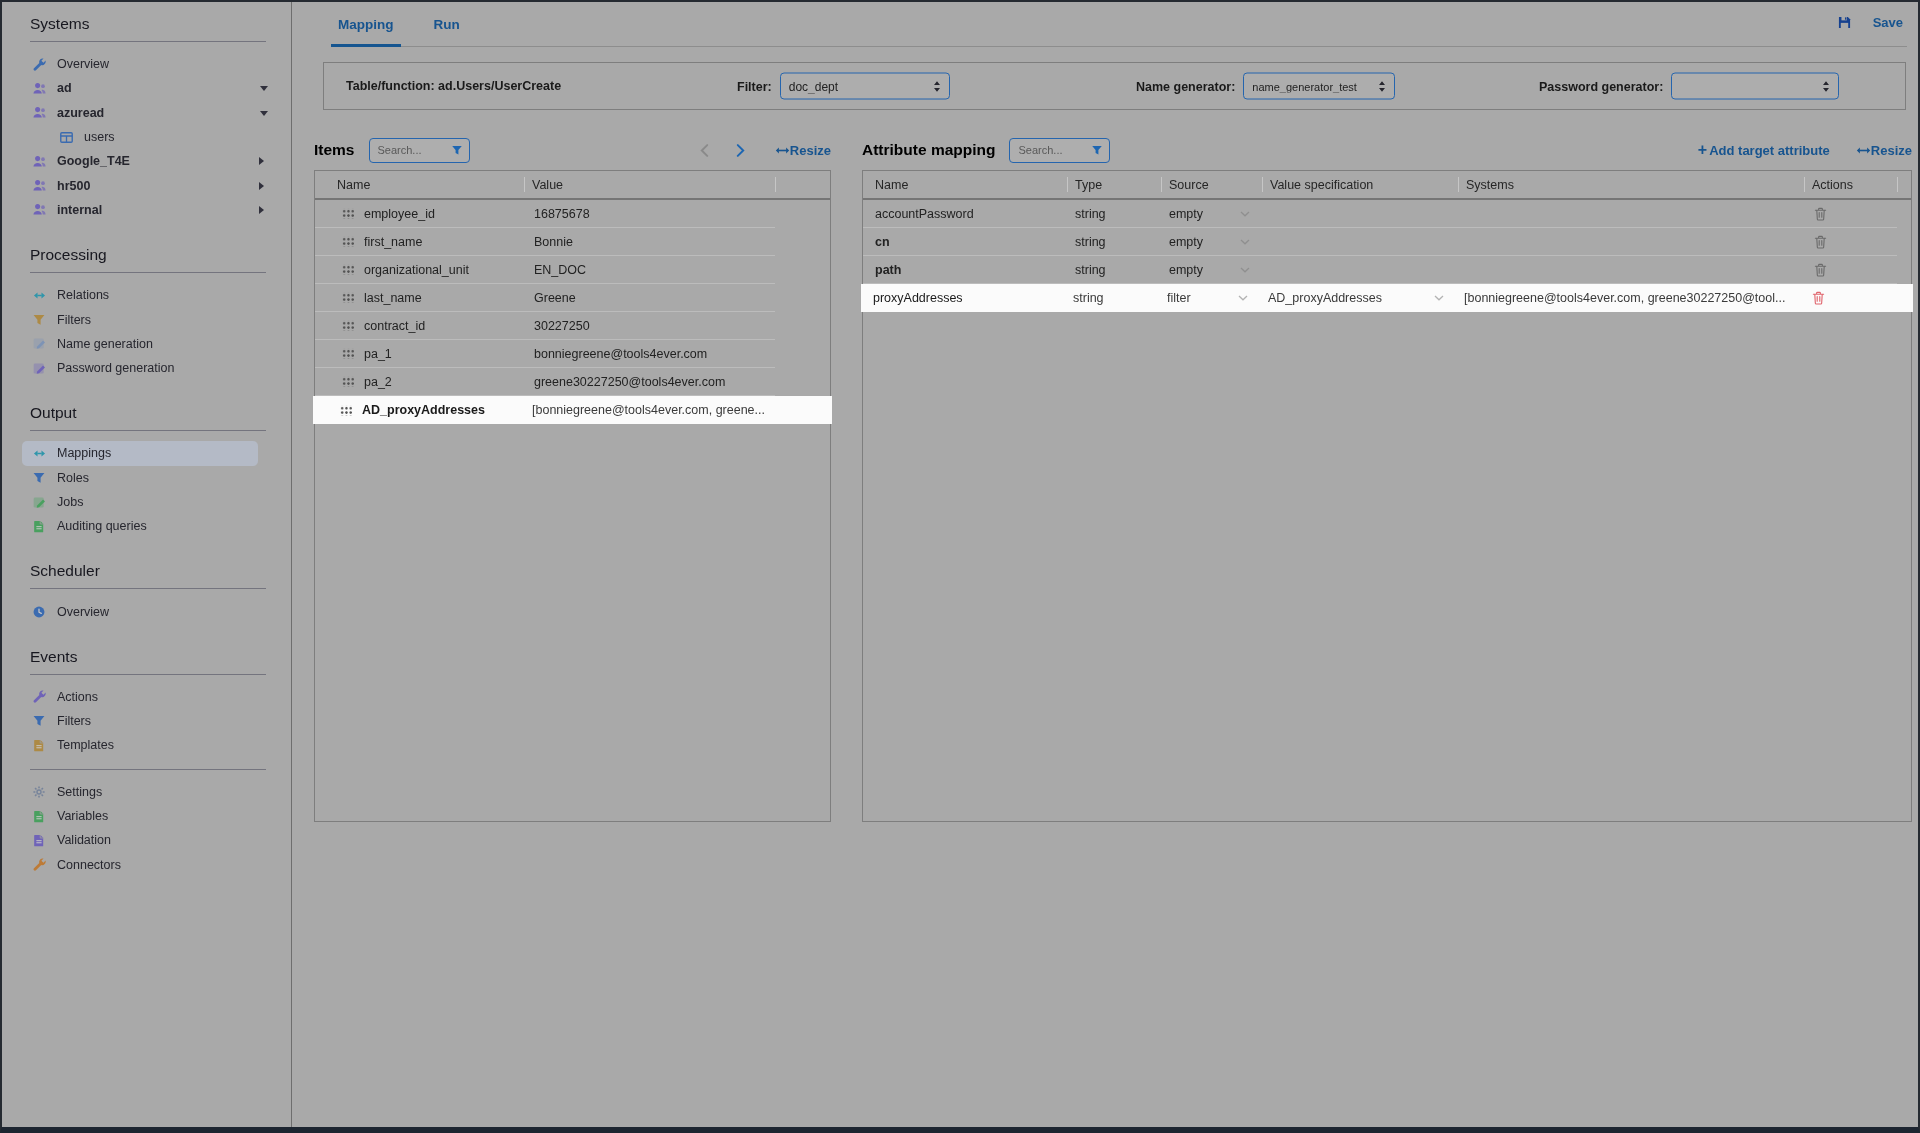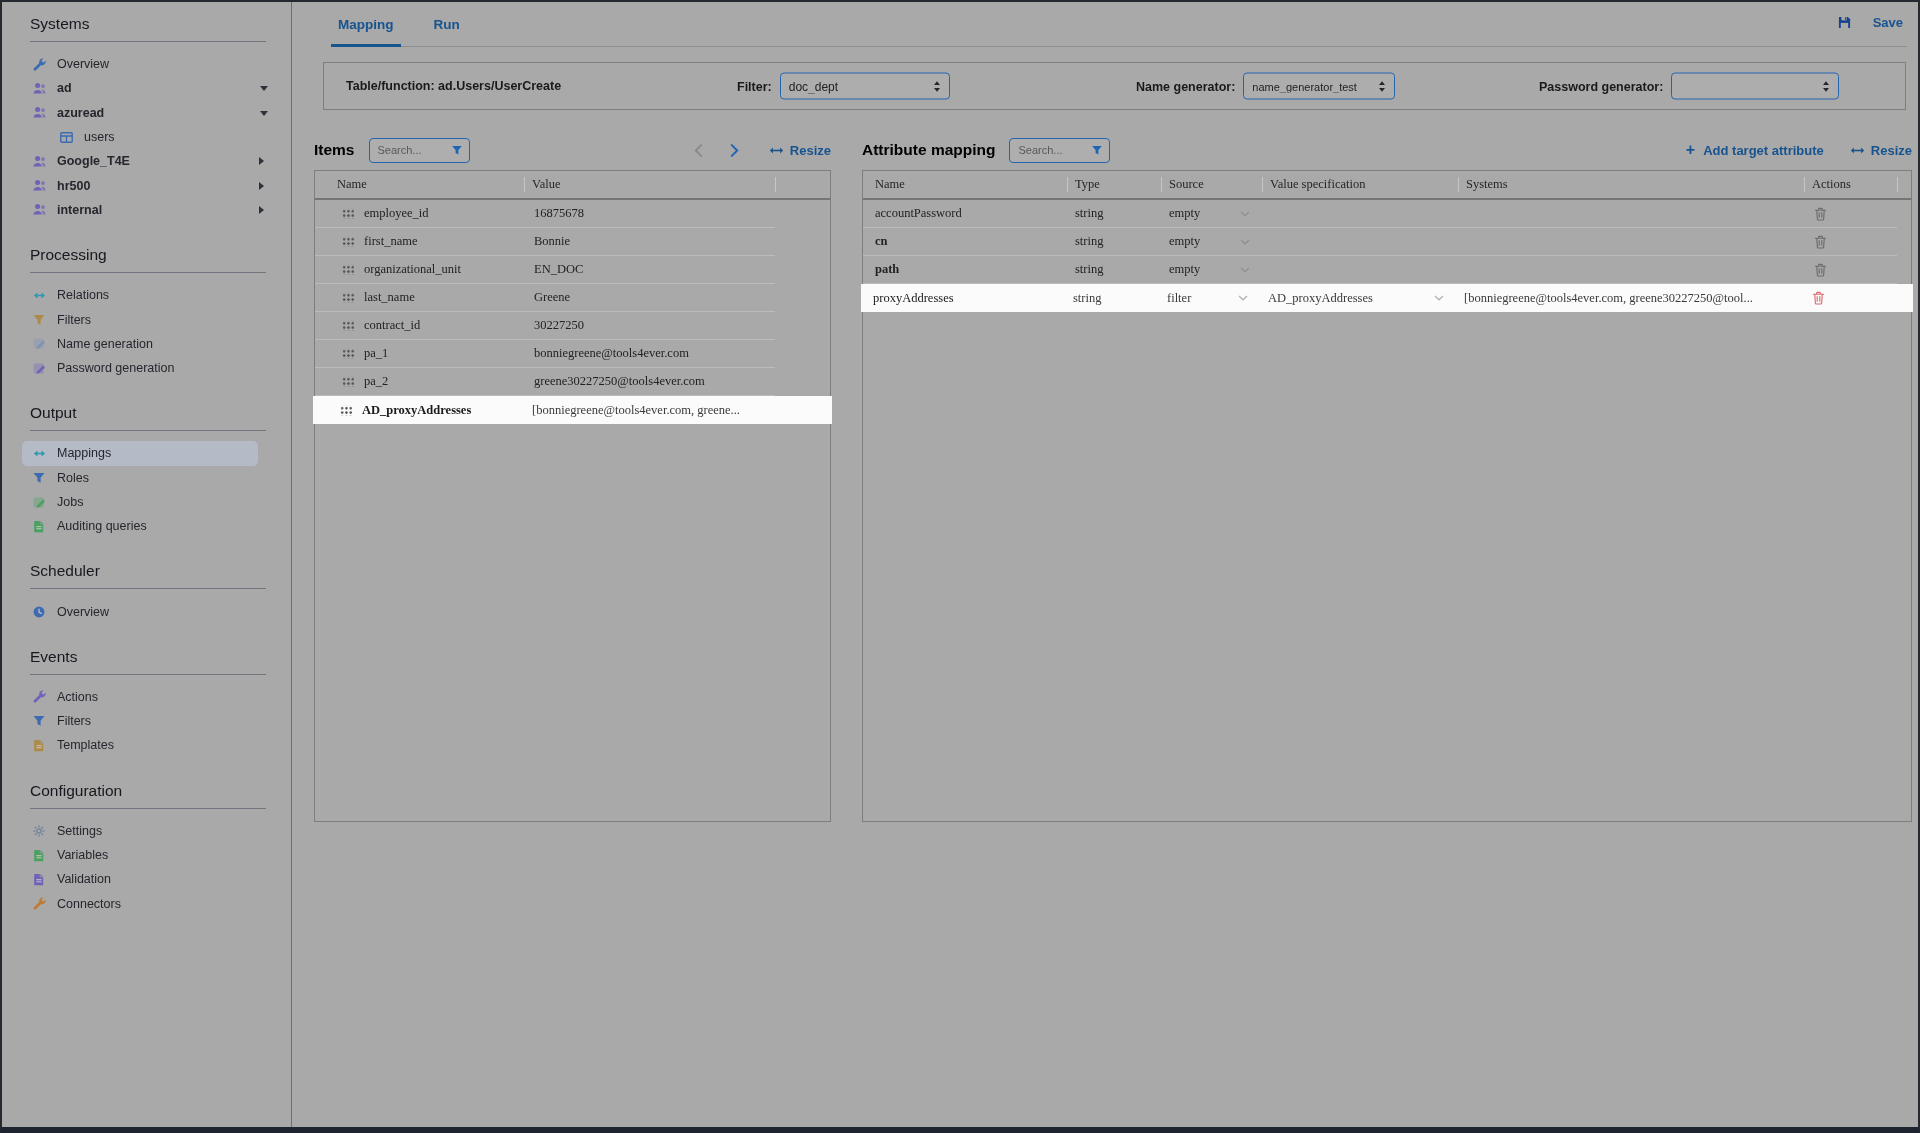--- a/index.html
+++ b/index.html
@@ -70,26 +70,26 @@
   .ptitle{font-size:15.5px;font-weight:700;color:#000000;}
   .search{position:relative;margin-left:14px;}
   .search input{width:101px;height:25px;border:1.5px solid var(--inputborder);border-radius:4px;background:#aeaeae;
                 padding:0 24px 0 8px;font-size:11px;color:#2e2e2e;font-family:inherit;outline:none;}
   .search input::placeholder{color:#595959;}
   .search .fun{position:absolute;right:7px;top:50%;transform:translateY(-50%);color:var(--blue2);display:flex;}
   .pright{margin-left:auto;display:flex;align-items:center;}
   .pg{display:flex;align-items:center;margin-right:30px;gap:27px;}
   .pg .chv{display:flex;cursor:pointer;}
   .chv.dis{color:#8a8a8a;} .chv.en{color:var(--blue2);}
-  .lnk{display:flex;align-items:center;gap:6px;color:var(--blue);font-size:13px;font-weight:600;cursor:pointer;white-space:nowrap;}
+  .lnk{display:flex;align-items:center;color:var(--blue);font-size:13px;font-weight:600;cursor:pointer;white-space:nowrap;}
   .lnk .lic{display:flex;color:var(--blue);}
   .plus{font-size:16px;font-weight:700;line-height:1;margin-right:2px;}
   .gap24{margin-left:26px;}
   
-  .tbl{position:absolute;top:40px;left:0;right:0;height:652px;border:1px solid var(--border);font-family:Liberation Serif, serif;}
+  .tbl{position:absolute;top:40px;left:0;right:0;height:652px;border:1px solid var(--border);}
   .thead{display:grid;height:29px;align-items:center;font-size:12.5px;color:#262626;border-bottom:2px solid #757575;}
   .thead>div{position:relative;height:100%;display:flex;align-items:center;padding-left:8px;}
   .thead>div+div::before{content:"";position:absolute;left:0;top:6px;bottom:6px;width:1px;background:var(--hline);}
   .g-items{grid-template-columns:209px 251px 1fr;}
   .g-map{grid-template-columns:204px 94px 101px 196px 346px 93px 1fr;}
   .thead .h-name1{padding-left:22px;}
   .thead .h-name2{padding-left:12px;}
   .row{display:grid;height:28px;font-size:12.5px;color:#222;position:relative;}
   .row .cell{height:100%;display:flex;align-items:center;border-bottom:1px solid var(--line);overflow:hidden;white-space:nowrap;}
   .row .nosep{border-bottom:none;}
@@ -314,21 +314,20 @@
           <svg width="14" height="15" viewBox="0 0 16 16" fill="none" xmlns="http://www.w3.org/2000/svg">
             <path d="M3.2 1.6h6.3l3.3 3.3v9a.7.7 0 0 1-.7.7H3.2a.7.7 0 0 1-.7-.7V2.3a.7.7 0 0 1 .7-.7z" fill="currentColor"></path>
             <path d="M9.4 1.8v3.3h3.3" stroke="#9e9e9e" stroke-width="1"></path>
             <path d="M5 8.2h6M5 10.6h6" stroke="#cacaca" stroke-width="1.1"></path>
           </svg>
         </span>
         <span class="lbl">Templates</span>
       </div>
     </div>
     <div class="sb-sec">
-      <div class="sb-title">Configuration</div>
       <div class="sb-rule"></div>
       <div class="sb-item">
         <span class="ic" style="color:#76839a">
           <svg width="14" height="14" viewBox="0 0 16 16" fill="none" xmlns="http://www.w3.org/2000/svg">
             <path d="M8 1.6v2.2M8 12.2v2.2M1.6 8h2.2M12.2 8h2.2M3.5 3.5l1.6 1.6M10.9 10.9l1.6 1.6M12.5 3.5l-1.6 1.6M5.1 10.9l-1.6 1.6" stroke="currentColor" stroke-width="1.8"></path>
             <circle cx="8" cy="8" r="2.3" stroke="currentColor" stroke-width="1.6"></circle>
           </svg>
         </span>
         <span class="lbl">Settings</span>
       </div>

